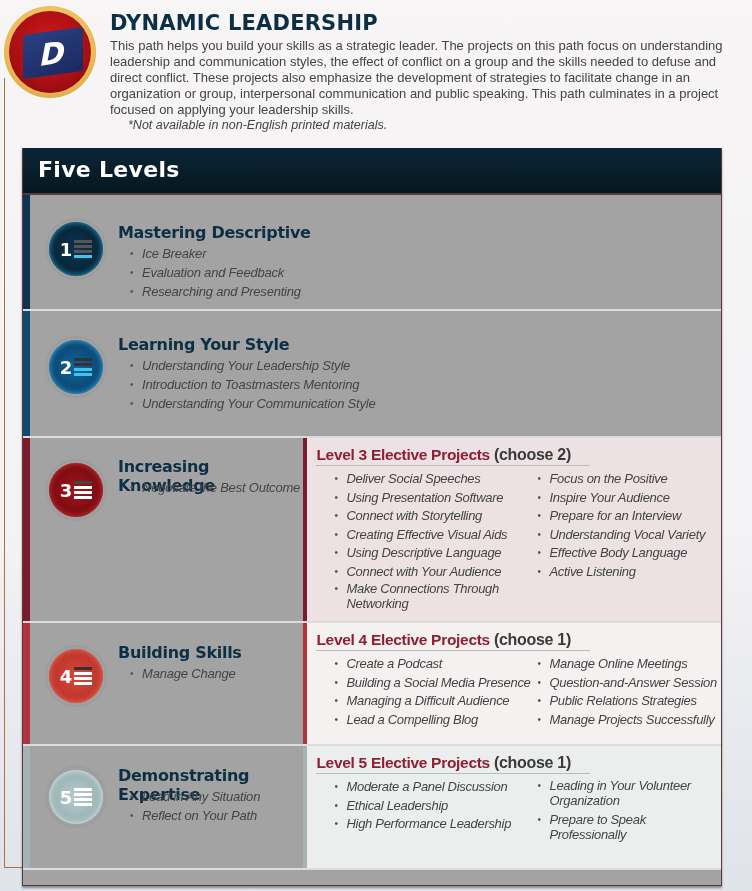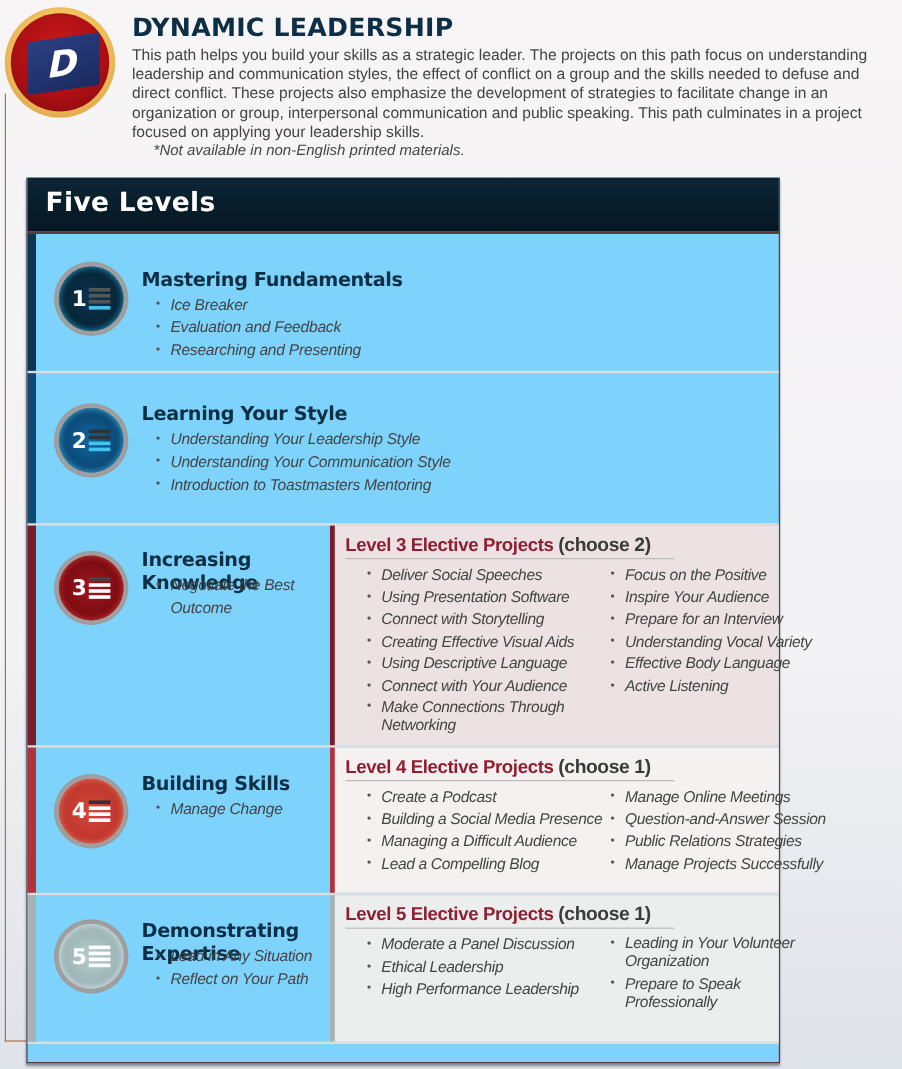--- a/index.html
+++ b/index.html
@@ -31,22 +31,22 @@
     display: flex; align-items: center; justify-content: center;
   }
   .flag-letter { color: #fff; font-weight: bold; font-style: italic; font-size: 30px; font-family: "DejaVu Sans", sans-serif; }
 
   .header { position: absolute; left: 110px; top: 10px; width: 635px; }
   .title { font-family: "DejaVu Sans", sans-serif; font-size: 21px; font-weight: bold; color: #0d2f45; letter-spacing: 0.2px; line-height: 26px; }
   .desc { font-size: 13px; line-height: 16px; color: #444; margin-top: 2px; }
   .note { font-size: 12.5px; font-style: italic; color: #444; line-height: 15px; margin-left: 18px; }
 
   .panel {
-    position: absolute; left: 22px; top: 148px; width: 628px; height: 738px;
-    background: #7dd3fc; border: 1px solid #5b3a3f; border-top: none;
+    position: absolute; left: 22px; top: 148px; width: 700px; height: 738px;
+    background: #a3a3a3; border: 1px solid #5b3a3f; border-top: none;
     box-shadow: 0 2px 2px rgba(0,0,0,0.4);
   }
   .panel-head {
     height: 47px; background: linear-gradient(180deg, #0b2535 0%, #061721 100%);
     color: #fff; font-family: "DejaVu Sans", sans-serif; font-size: 22px; font-weight: bold;
     padding: 9px 15px; border-bottom: 2px solid #5b3a3f; letter-spacing: 0.3px;
   }
   .level { position: relative; border-bottom: 2px solid #dcdcdc; display: flex; }
   .level .left { position: relative; padding-left: 7px; }
   .level .bar { position: absolute; left: 0; top: 0; bottom: 0; width: 7px; }
@@ -105,21 +105,21 @@
           <div class="ring" style="background: radial-gradient(circle, #0b3552 0%, #06202f 80%); box-shadow: inset 0 0 6px #2aa8d8;">
             <span class="lvl-num">1</span>
             <div class="lines">
                 <span style="background:#555"></span>
                 <span style="background:#555"></span>
                 <span style="background:#555"></span>
                 <span style="background:#3fc4f0"></span>
               </div>
           </div>
         </div>
-        <div class="lvl-name" style="top:28px;">Mastering Fundamentals</div>
+        <div class="lvl-name" style="top:28px;">Mastering Descriptive</div>
         <ul class="core-list" style="top:49px;">
           <li>Ice Breaker</li>
           <li>Evaluation and Feedback</li>
           <li>Researching and Presenting</li>
         </ul>
       </div>
     </div>
   </div>
 
   <div class="level" style="height:127px;">
@@ -133,22 +133,22 @@
                 <span style="background:#333"></span>
                 <span style="background:#333"></span>
                 <span style="background:#3fc4f0"></span>
                 <span style="background:#3fc4f0"></span>
               </div>
           </div>
         </div>
         <div class="lvl-name" style="top:24px;">Learning Your Style</div>
         <ul class="core-list" style="top:45px;">
           <li>Understanding Your Leadership Style</li>
+          <li>Introduction to Toastmasters Mentoring</li>
           <li>Understanding Your Communication Style</li>
-          <li>Introduction to Toastmasters Mentoring</li>
         </ul>
       </div>
     </div>
   </div>
 
   <div class="level" style="height:185px;">
     <div class="left" style="width:290px;">
       <div class="bar" style="background:#7a1c2b;"></div>
       <div class="core" style="height:183px;">
         <div class="lvl-icon" style="top:21px;">

